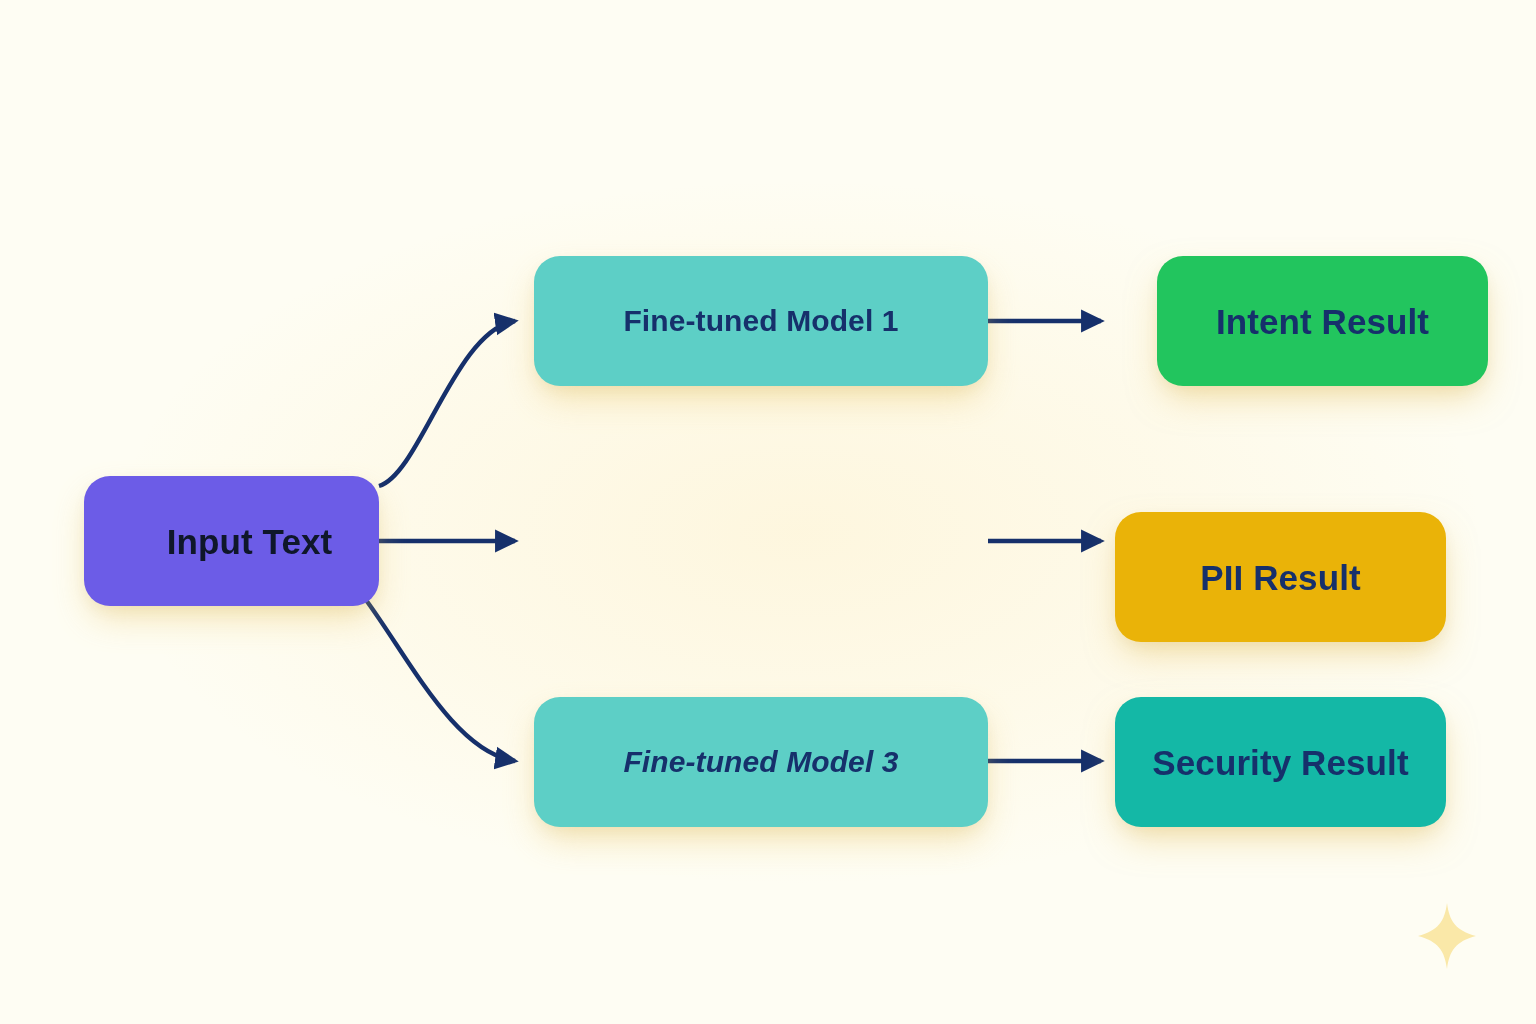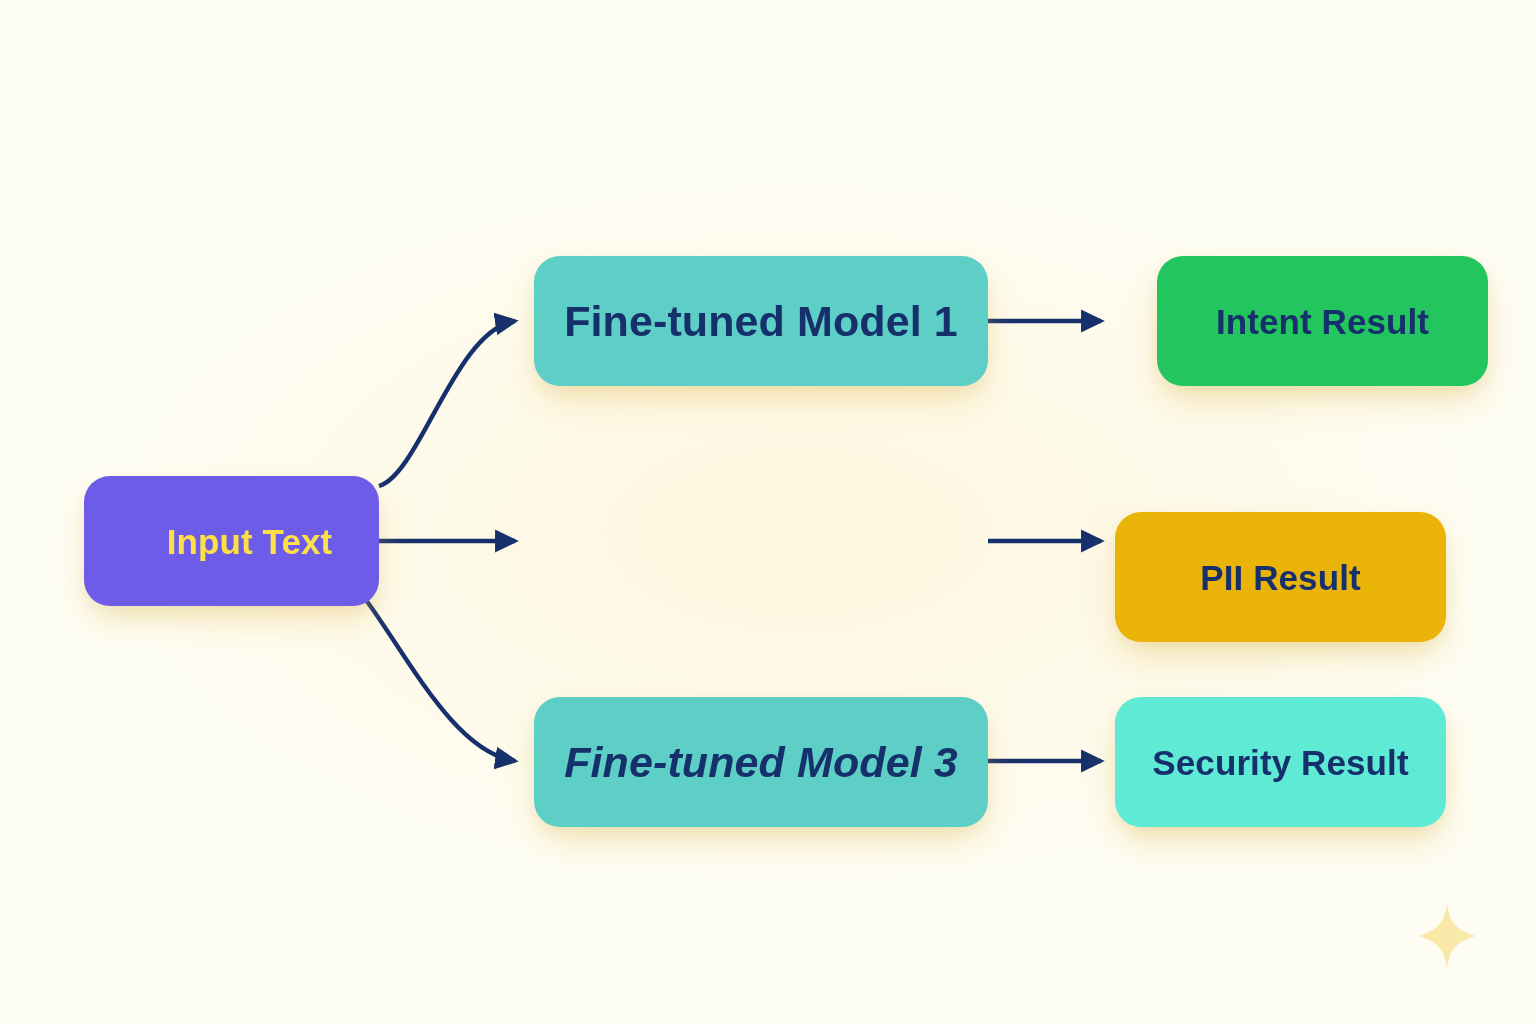--- a/index.html
+++ b/index.html
@@ -59,21 +59,21 @@
     font-size: 35px;
   }
   
   .node-model {
     background: #5dcfc6;
     box-shadow: 0 16px 34px -6px rgba(233,196,96,0.46),
                 0 6px 16px -4px rgba(120,100,40,0.10);
   }
   .node-model .node-label {
     color: #16306b;
-    font-size: 43px;
+    font-size: 30px;
   }
   
   .node-result {
     background: #fbc84a;
     box-shadow: 0 16px 34px -6px rgba(233,196,96,0.50),
                 0 6px 16px -4px rgba(120,100,40,0.10);
   }
   .node-result .node-label {
     color: #16306b;
     font-size: 35px;
@@ -103,37 +103,37 @@
       <path d="M 379 486 C 420 474 455 330 515 321"></path>
       <path d="M 379 541 L 515 541"></path>
       <path d="M 366 600 C 410 660 455 752 515 761"></path>
       <path d="M 988 321 L 1101 321"></path>
       <path d="M 988 541 L 1101 541"></path>
       <path d="M 988 761 L 1101 761"></path>
     </g>
   </svg>
 
   <div class="node node-input" style="left: 84px; top: 476px; width: 295px; height: 130px; background: rgb(108, 92, 231);">
-    <span class="node-label" style="color: #fde047; margin-left: 36px;">Input Text</span>
+    <span class="node-label" style="color: #0f172a; margin-left: 36px;">Input Text</span>
   </div>
 
   <div class="node node-model" style="left: 534px; top: 256px; width: 454px; height: 130px; background: rgb(93, 207, 198);">
     <span class="node-label" style="color: rgb(22, 48, 107);">Fine-tuned Model 1</span>
   </div>
   <div class="node node-model" style="left: 534px; top: 697px; width: 454px; height: 130px; background: rgb(93, 207, 198); font-style: italic;">
     <span class="node-label" style="color: rgb(22, 48, 107);">Fine-tuned Model 3</span>
   </div>
 
   <div class="node node-result" style="left: 1157px; top: 256px; width: 331px; height: 130px; background: #22c55e;">
     <span class="node-label" style="color: rgb(22, 48, 107);">Intent Result</span>
   </div>
   <div class="node node-result" style="left: 1115px; top: 476px; width: 331px; height: 130px; background: #eab308; margin-top: 36px;">
     <span class="node-label" style="color: rgb(22, 48, 107);">PII Result</span>
   </div>
-  <div class="node node-result" style="left: 1115px; top: 697px; width: 331px; height: 130px; background: #5eead4;">
+  <div class="node node-result" style="left: 1115px; top: 697px; width: 331px; height: 130px; background: #14b8a6;">
     <span class="node-label" style="color: rgb(22, 48, 107);">Security Result</span>
   </div>
 
   <svg id="sparkle" viewBox="0 0 58 66" xmlns="http://www.w3.org/2000/svg" aria-hidden="true" style="left: 1418px; top: 903px; width: 58px; height: 66px;">
     <path d="M29 0 C31.4 18.2 37.6 27.6 58 33 C37.6 38.4 31.4 47.8 29 66 C26.6 47.8 20.4 38.4 0 33 C20.4 27.6 26.6 18.2 29 0 Z" fill="#fae8a8"></path>
   </svg>
 
 </div>
 
 </body></html>

